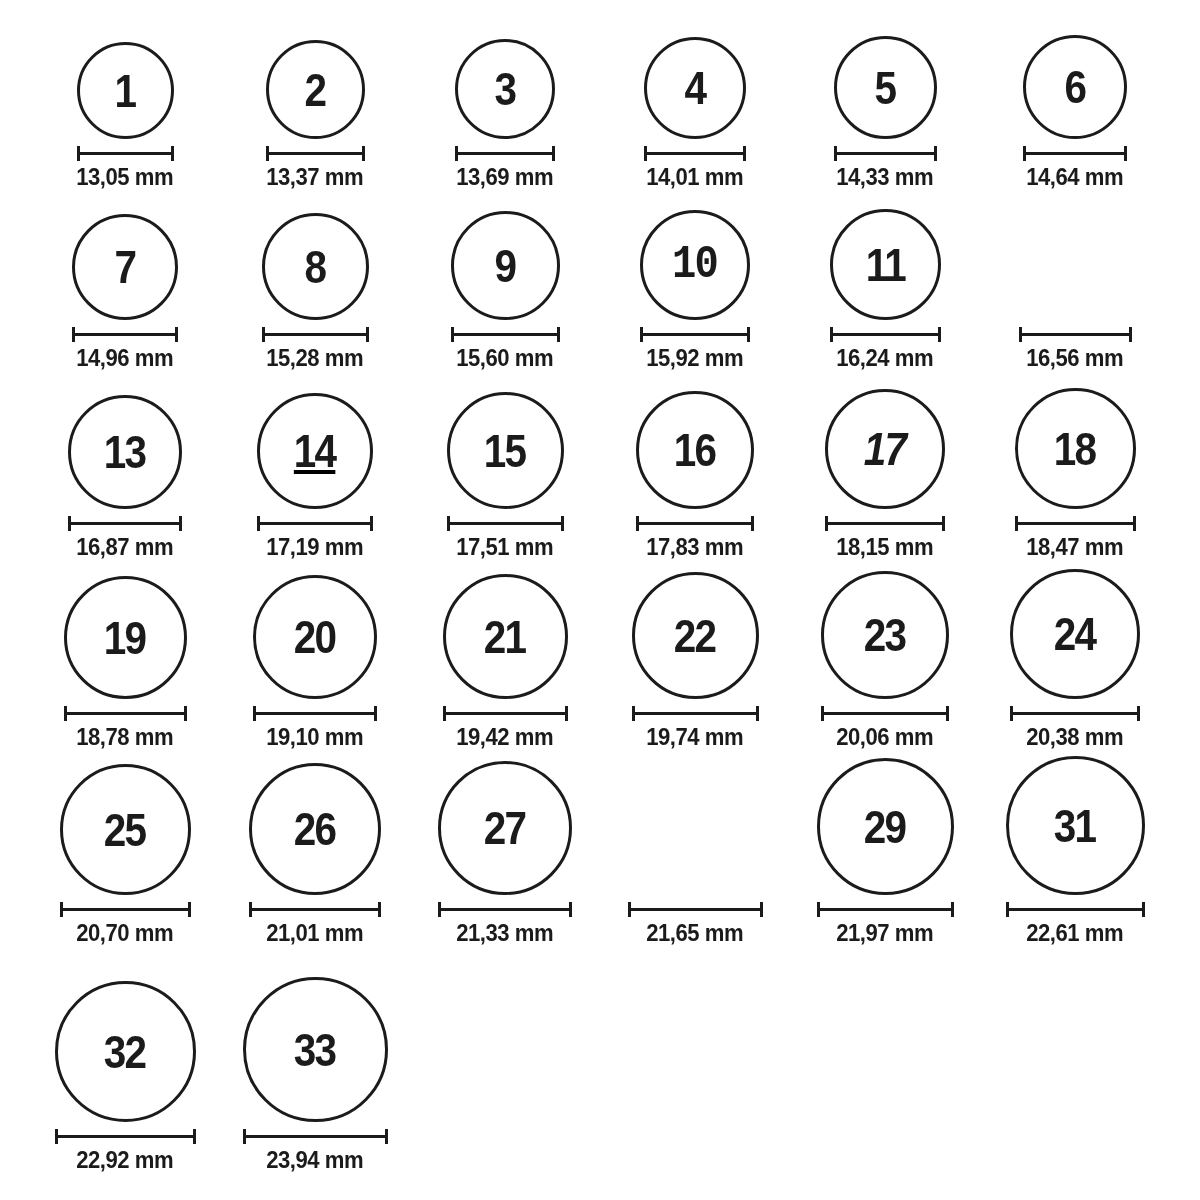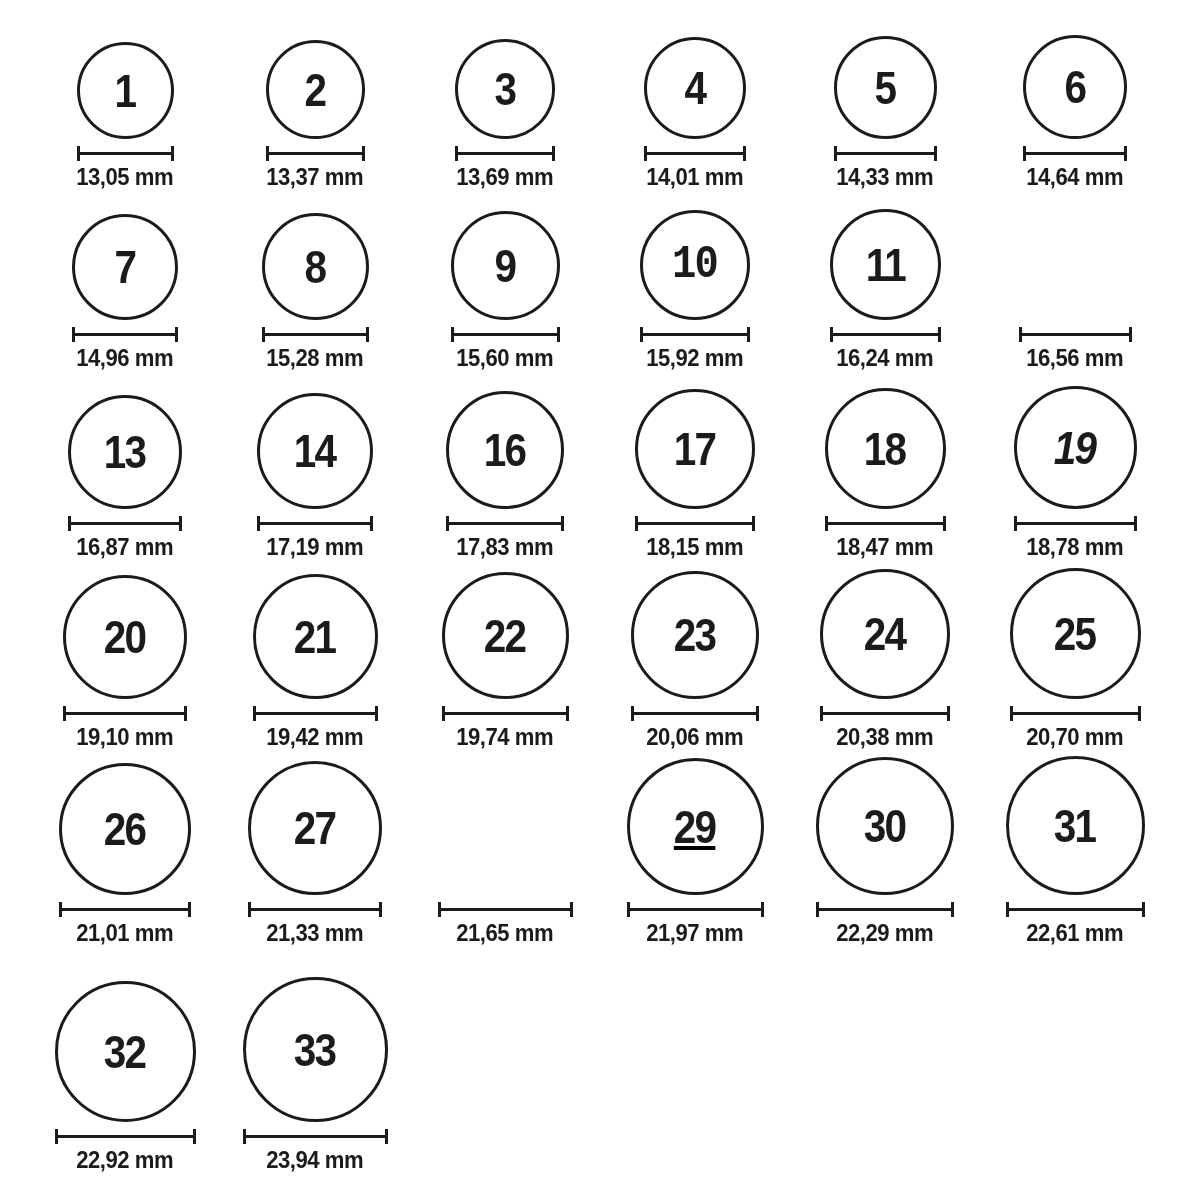--- a/index.html
+++ b/index.html
@@ -227,46 +227,57 @@
     </div>
     <div class="measure" style="width: 114px;">
       <span class="tick"></span>
       <span class="rule"></span>
       <span class="tick"></span>
     </div>
     <div class="label">16,87 mm</div>
   </div>
 
   <div class="cell">
-    <div class="circle" style="width: 116px; height: 116px;">
+    <div class="circle" style="width: 116px; height: 116px; text-decoration: underline;">
       <span class="num">14</span>
     </div>
     <div class="measure" style="width: 116px;">
       <span class="tick"></span>
       <span class="rule"></span>
       <span class="tick"></span>
     </div>
     <div class="label">17,19 mm</div>
   </div>
 
+  <div class="cell">
+    <div class="circle" style="width: 117px; height: 117px;">
+      <span class="num">15</span>
+    </div>
+    <div class="measure" style="width: 117px;">
+      <span class="tick"></span>
+      <span class="rule"></span>
+      <span class="tick"></span>
+    </div>
+    <div class="label">17,51 mm</div>
+  </div>
 
   <div class="cell">
     <div class="circle" style="width: 118px; height: 118px; text-align: right;">
       <span class="num">16</span>
     </div>
     <div class="measure" style="width: 118px;">
       <span class="tick"></span>
       <span class="rule"></span>
       <span class="tick"></span>
     </div>
     <div class="label">17,83 mm</div>
   </div>
 
   <div class="cell">
-    <div class="circle" style="width: 120px; height: 120px;">
+    <div class="circle" style="width: 120px; height: 120px; font-style: italic;">
       <span class="num">17</span>
     </div>
     <div class="measure" style="width: 120px;">
       <span class="tick"></span>
       <span class="rule"></span>
       <span class="tick"></span>
     </div>
     <div class="label">18,15 mm</div>
   </div>
 
@@ -276,21 +287,21 @@
     </div>
     <div class="measure" style="width: 121px;">
       <span class="tick"></span>
       <span class="rule"></span>
       <span class="tick"></span>
     </div>
     <div class="label">18,47 mm</div>
   </div>
 
   <div class="cell">
-    <div class="circle" style="width: 123px; height: 123px; font-style: italic;">
+    <div class="circle" style="width: 123px; height: 123px;">
       <span class="num">19</span>
     </div>
     <div class="measure" style="width: 123px;">
       <span class="tick"></span>
       <span class="rule"></span>
       <span class="tick"></span>
     </div>
     <div class="label">18,78 mm</div>
   </div>
 
@@ -393,42 +404,31 @@
   <div class="cell">
     <div class="measure" style="width: 135px;">
       <span class="tick"></span>
       <span class="rule"></span>
       <span class="tick"></span>
     </div>
     <div class="label">21,65 mm</div>
   </div>
 
   <div class="cell">
-    <div class="circle" style="width: 137px; height: 137px; text-decoration: underline;">
+    <div class="circle" style="width: 137px; height: 137px;">
       <span class="num">29</span>
     </div>
     <div class="measure" style="width: 137px;">
       <span class="tick"></span>
       <span class="rule"></span>
       <span class="tick"></span>
     </div>
     <div class="label">21,97 mm</div>
   </div>
 
-  <div class="cell">
-    <div class="circle" style="width: 138px; height: 138px;">
-      <span class="num">30</span>
-    </div>
-    <div class="measure" style="width: 138px;">
-      <span class="tick"></span>
-      <span class="rule"></span>
-      <span class="tick"></span>
-    </div>
-    <div class="label">22,29 mm</div>
-  </div>
 
   <div class="cell">
     <div class="circle" style="width: 139px; height: 139px;">
       <span class="num">31</span>
     </div>
     <div class="measure" style="width: 139px;">
       <span class="tick"></span>
       <span class="rule"></span>
       <span class="tick"></span>
     </div>

